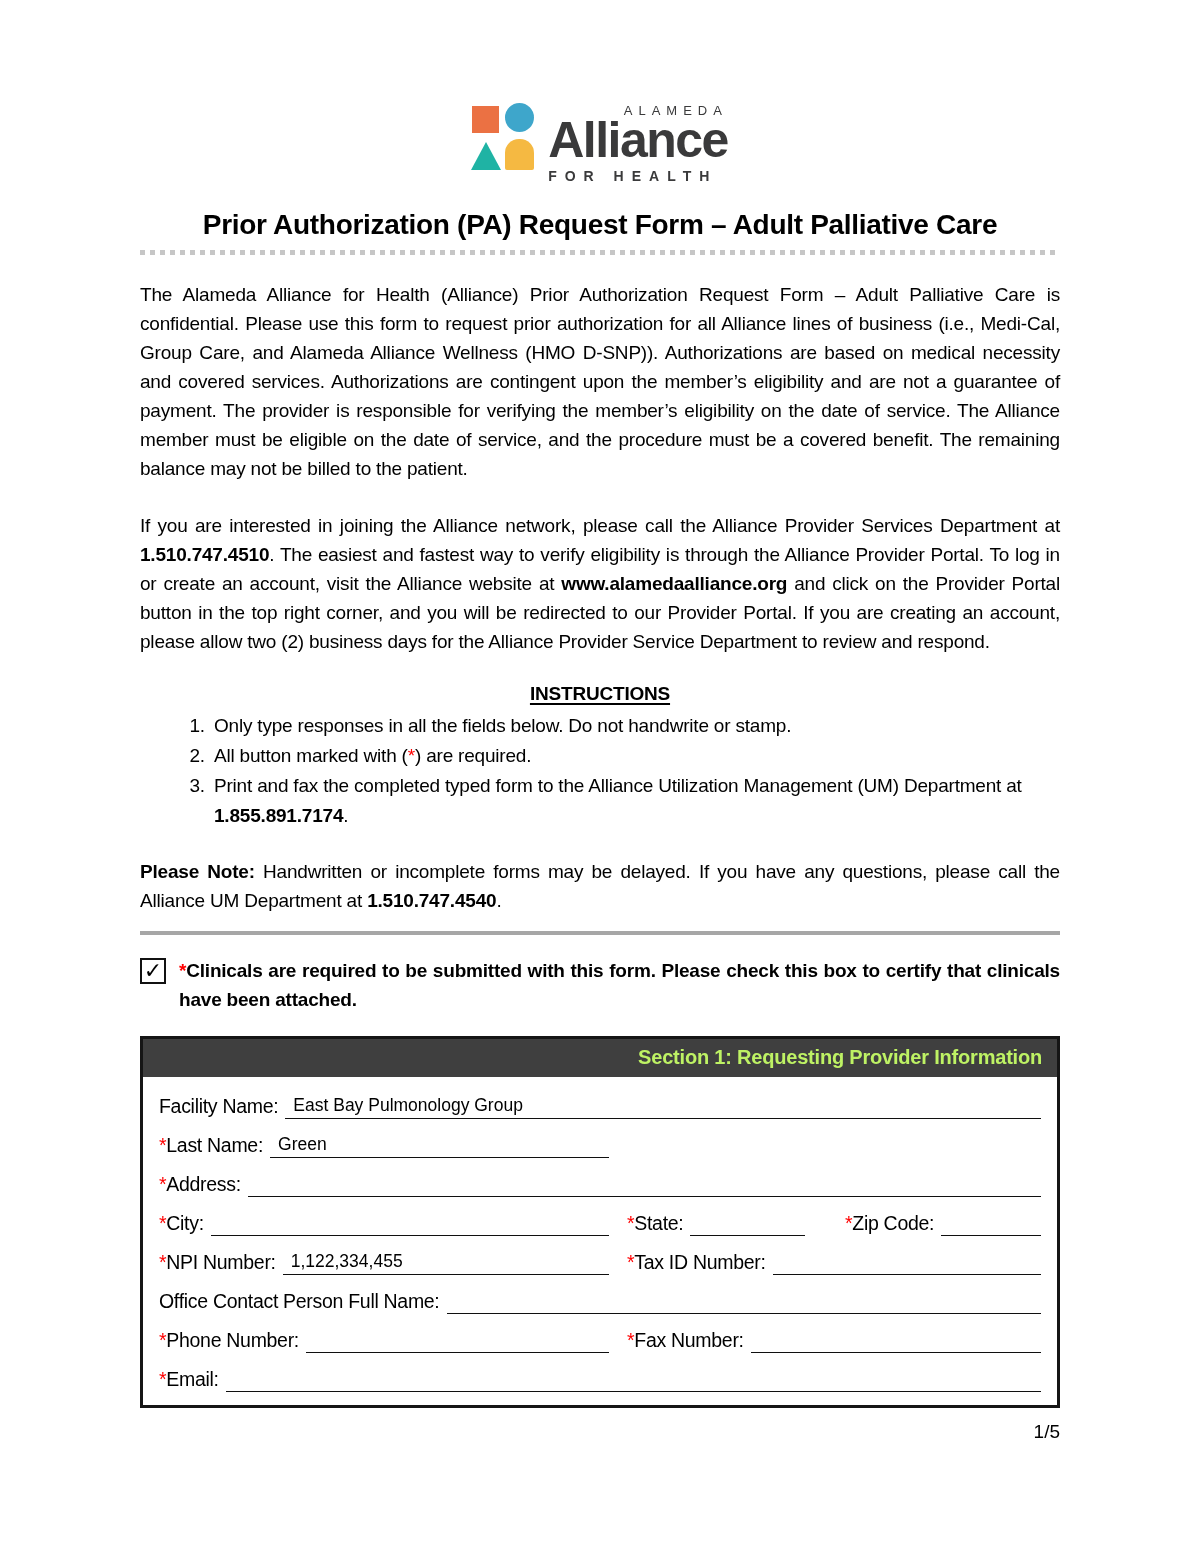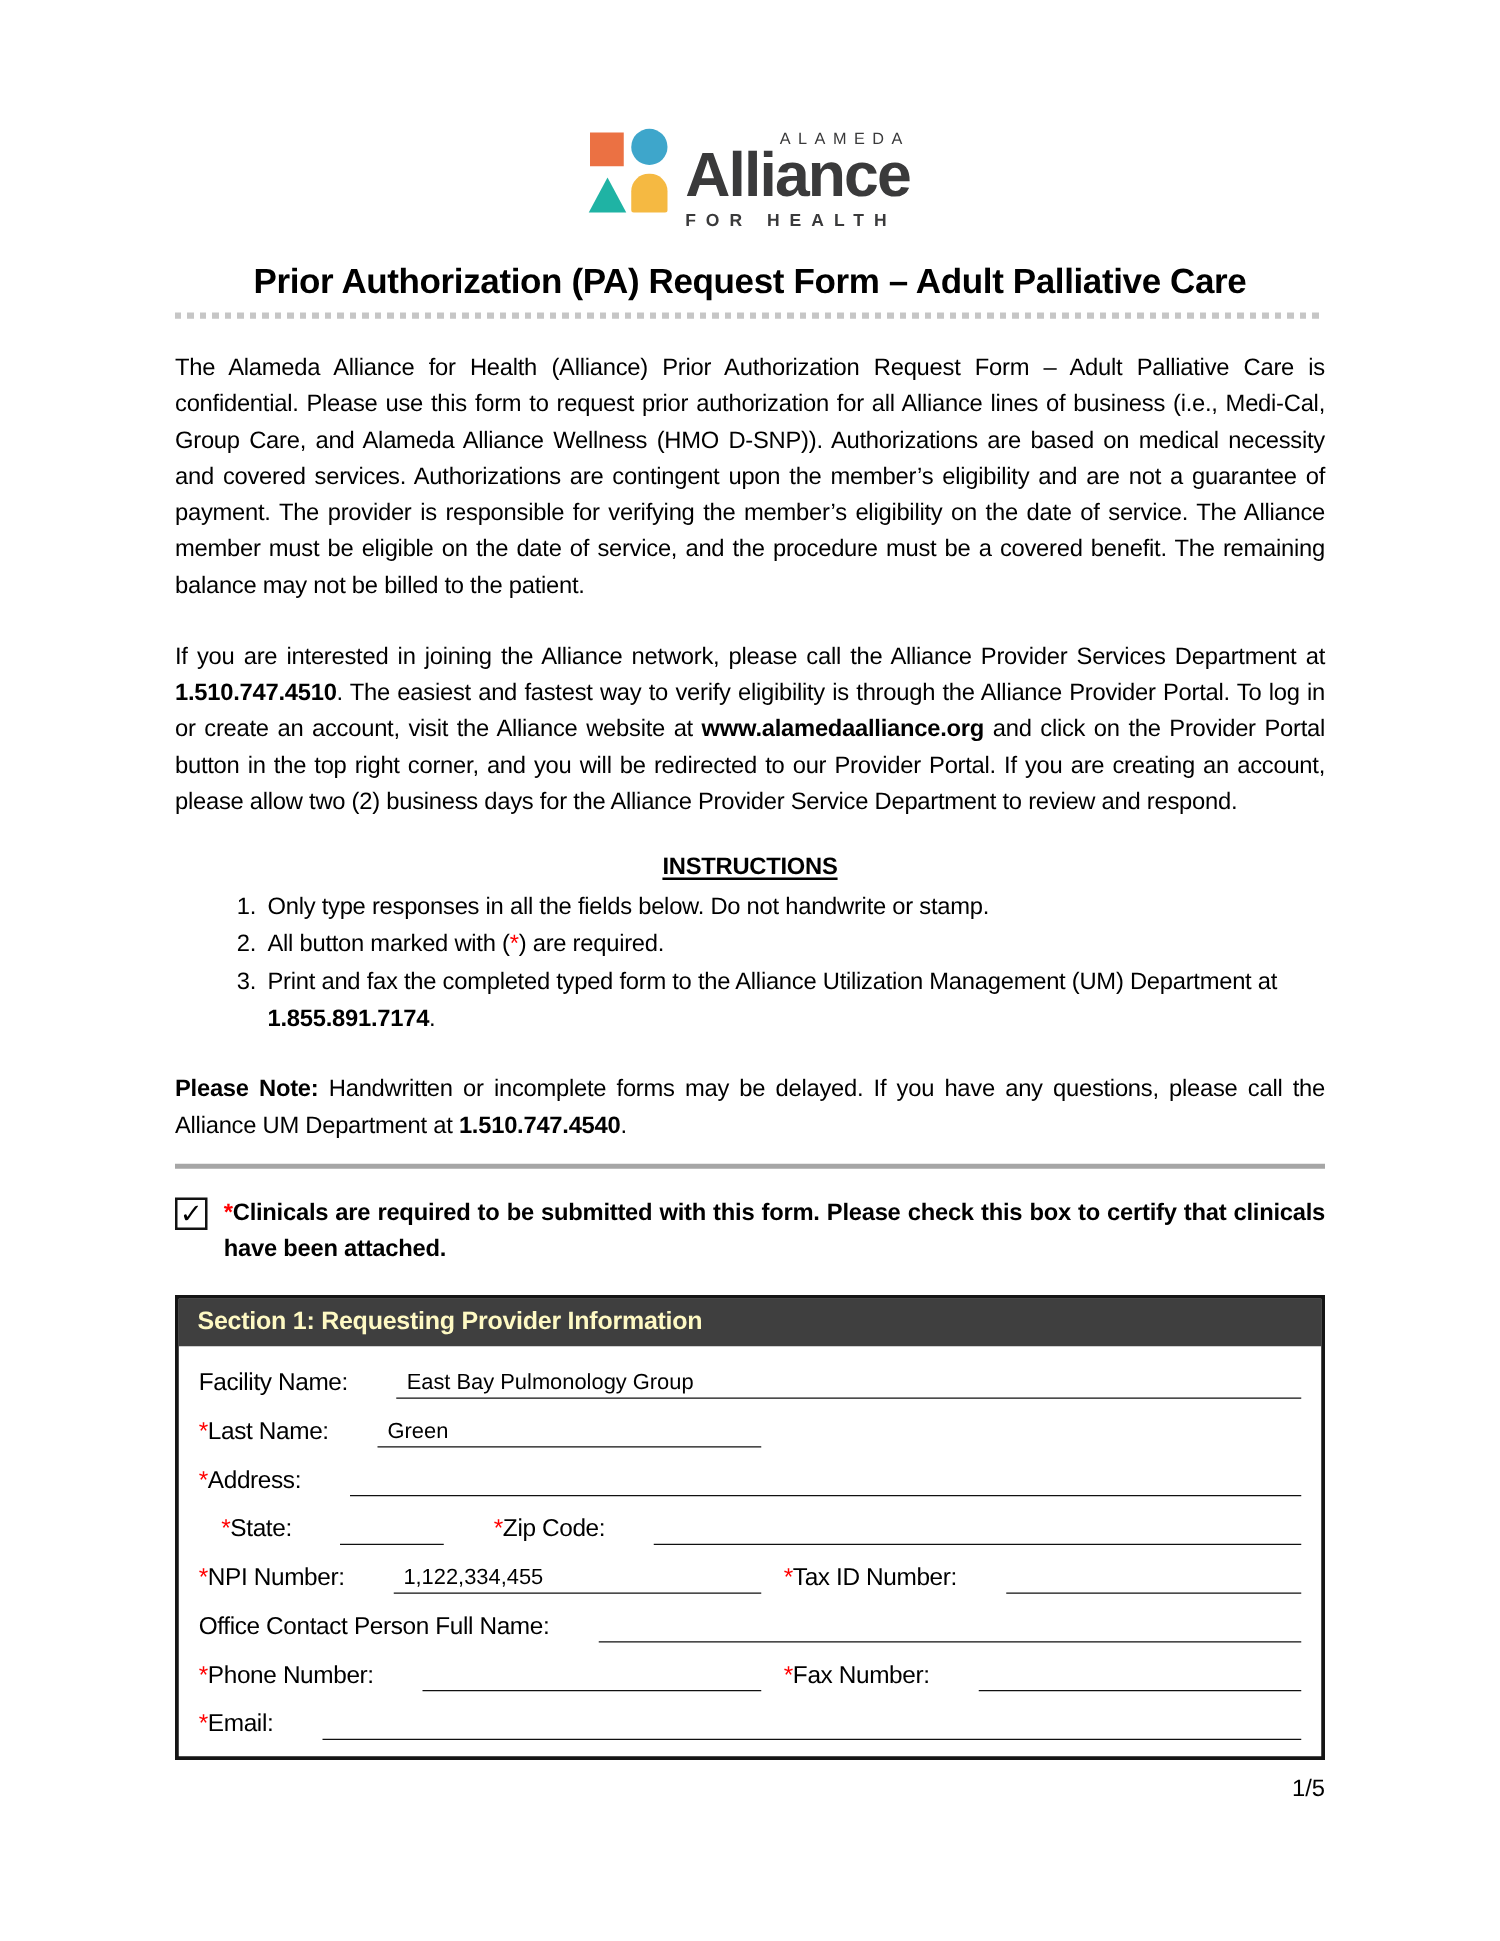--- a/index.html
+++ b/index.html
@@ -51,25 +51,25 @@
 
   
   .clinicals { display:flex; gap:13px; margin-top:21px; }
   .checkbox { width:26px; height:26px; border:2.5px solid #111; flex:none; margin-top:2px;
               display:flex; align-items:center; justify-content:center;
               font-size:22px; font-weight:bold; line-height:1; cursor:pointer; }
   .clinicals-text { font-size:19px; font-weight:bold; line-height:29px; text-align:justify; letter-spacing:-0.2px; }
 
   
   .section-table { border:3px solid #151515; margin-top:22px; }
-  .section-header { background:#3F3F3F; color:#fef9c3; font-size:20px; font-weight:bold;
-                    padding:7px 15px 8px; letter-spacing:-0.2px; }
+  .section-header { background:#3F3F3F; color:#bef264; font-size:20px; font-weight:bold;
+                    padding:7px 15px 8px; letter-spacing:-0.2px;text-align:right; }
   .section-body { padding:3px 16px 13px; }
   .field-row { display:flex; align-items:flex-end; height:39px; }
-  .field { display:flex; align-items:flex-end; min-width:0;gap:32px; }
+  .field { display:flex; align-items:flex-end; min-width:0; }
   .field .lbl { white-space:nowrap; font-size:19.5px; letter-spacing:-0.3px; padding-right:7px; padding-bottom:1px; }
   .line { flex:1; border-bottom:1.7px solid #101010; height:26px;
           display:flex; align-items:flex-end; padding:0 4px 2px 8px; cursor:text; }
   .line .val { font-size:17.5px; letter-spacing:0; line-height:1.1; white-space:nowrap; }
   .col-a { width:450px; flex:none; }
   .col-b { flex:1; margin-left:18px; }
   .col-state { width:178px; flex:none; margin-left:18px; }
   .col-zip { flex:1; margin-left:40px; }
 
   .page-num { text-align:right; font-size:19px; margin-top:13px; }
@@ -141,20 +141,24 @@
       </div>
 
       <div class="field-row">
         <div class="field" style="flex:1">
           <span class="lbl"><span class="req">*</span><span>Address:</span></span>
           <div class="line"></div>
         </div>
       </div>
 
       <div class="field-row">
+        <div class="field col-a">
+          <span class="lbl"><span class="req">*</span><span>City:</span></span>
+          <div class="line"></div>
+        </div>
         <div class="field col-state">
           <span class="lbl"><span class="req">*</span><span>State:</span></span>
           <div class="line"></div>
         </div>
         <div class="field col-zip">
           <span class="lbl"><span class="req">*</span><span>Zip Code:</span></span>
           <div class="line"></div>
         </div>
       </div>
 

